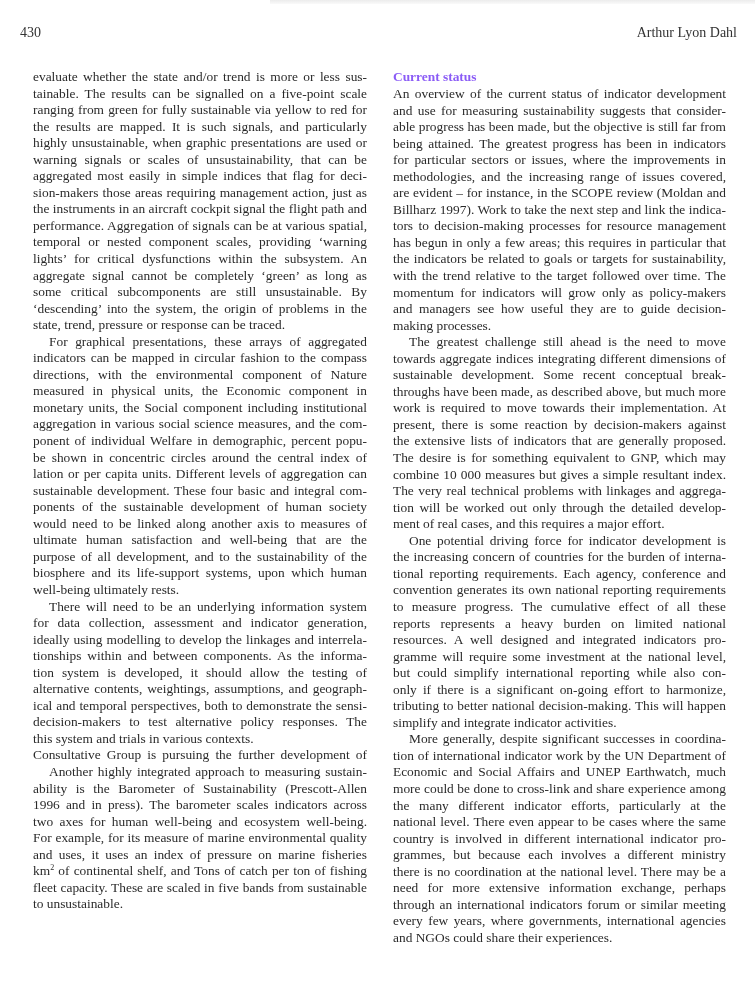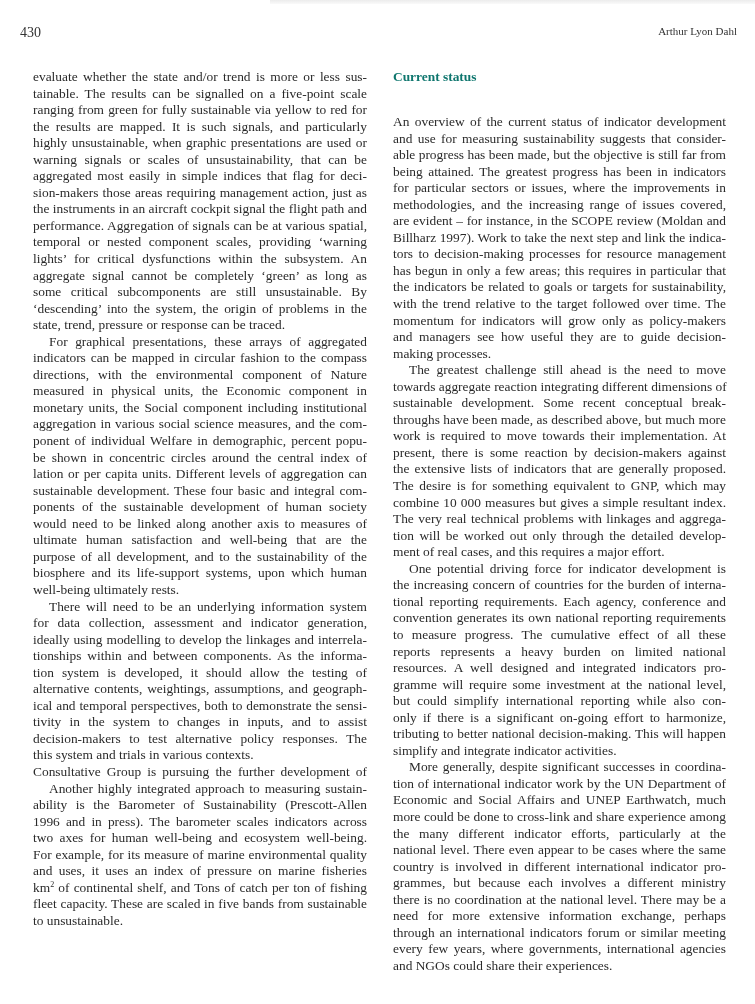--- a/index.html
+++ b/index.html
@@ -11,37 +11,37 @@
   .bleed {
     position: absolute; left: 270px; top: 0px; width: 485px; height: 4px;
     background: linear-gradient(to bottom, #ececec, #fafafa);
   }
   .folio {
     position: absolute; top: 25px; left: 20px;
     font-size: 14px; color: #333;
   }
   .running-head {
     position: absolute; top: 25px; right: 18px;
-    font-size: 11px; color: #333;
+    font-size: 14px; color: #333;
   }
   .column {
     position: absolute; top: 69px;
     font-size: 13.4px; line-height: 16.55px; font-family: Liberation Serif, serif;
   }
   .col-left { left: 33px; width: 334px; }
-  .col-right { left: 393px; width: 333px; top: 86px; margin-top: 28px; }
+  .col-right { left: 393px; width: 333px; top: 86px; }
   .line {
     display: block; white-space: nowrap; text-align: justify;
     text-align-last: justify; height: 16.55px; overflow: visible;
   }
   .line.last { text-align-last: left; }
   .line.indent { text-indent: 16px; }
   .heading {
     position: absolute; top: 69px; left: 393px;
-    font-weight: bold; font-size: 13.4px; color: #0f766e;
+    font-weight: bold; font-size: 13.4px; color: #8b5cf6;
   }
   sup { font-size: 8px; line-height: 0; vertical-align: 5px; }
 </style>
 </head>
 <body>
 
 <div class="bleed"></div>
 
 <div class="folio">430</div>
 <div class="running-head">Arthur Lyon Dahl</div>
@@ -79,21 +79,20 @@
     <span class="line">purpose of all development, and to the sustainability of the</span>
     <span class="line">biosphere and its life-support systems, upon which human</span>
     <span class="line last">well-being ultimately rests.</span>
     <span class="line indent">There will need to be an underlying information system</span>
     <span class="line">for data collection, assessment and indicator generation,</span>
     <span class="line">ideally using modelling to develop the linkages and interrela-</span>
     <span class="line">tionships within and between components. As the informa-</span>
     <span class="line">tion system is developed, it should allow the testing of</span>
     <span class="line">alternative contents, weightings, assumptions, and geograph-</span>
     <span class="line">ical and temporal perspectives, both to demonstrate the sensi-</span>
-    <span class="line">tivity in the system to changes in inputs, and to assist</span>
     <span class="line">decision-makers to test alternative policy responses. The</span>
     <span class="line last">this system and trials in various contexts.</span>
     <span class="line">Consultative Group is pursuing the further development of</span>
     <span class="line indent">Another highly integrated approach to measuring sustain-</span>
     <span class="line">ability is the Barometer of Sustainability (Prescott-Allen</span>
     <span class="line">1996 and in press). The barometer scales indicators across</span>
     <span class="line">two axes for human well-being and ecosystem well-being.</span>
     <span class="line">For example, for its measure of marine environmental quality</span>
     <span class="line">and uses, it uses an index of pressure on marine fisheries</span>
     <span class="line"><span>km</span><sup>2</sup><span> of continental shelf, and Tons of catch per ton of fishing</span></span>
@@ -112,21 +111,21 @@
     <span class="line">are evident – for instance, in the SCOPE review (Moldan and</span>
     <span class="line">Billharz 1997). Work to take the next step and link the indica-</span>
     <span class="line">tors to decision-making processes for resource management</span>
     <span class="line">has begun in only a few areas; this requires in particular that</span>
     <span class="line">the indicators be related to goals or targets for sustainability,</span>
     <span class="line">with the trend relative to the target followed over time. The</span>
     <span class="line">momentum for indicators will grow only as policy-makers</span>
     <span class="line">and managers see how useful they are to guide decision-</span>
     <span class="line last">making processes.</span>
     <span class="line indent">The greatest challenge still ahead is the need to move</span>
-    <span class="line">towards aggregate reaction integrating different dimensions of</span>
+    <span class="line">towards aggregate indices integrating different dimensions of</span>
     <span class="line">sustainable development. Some recent conceptual break-</span>
     <span class="line">throughs have been made, as described above, but much more</span>
     <span class="line">work is required to move towards their implementation. At</span>
     <span class="line">present, there is some reaction by decision-makers against</span>
     <span class="line">the extensive lists of indicators that are generally proposed.</span>
     <span class="line">The desire is for something equivalent to GNP, which may</span>
     <span class="line">combine 10 000 measures but gives a simple resultant index.</span>
     <span class="line">The very real technical problems with linkages and aggrega-</span>
     <span class="line">tion will be worked out only through the detailed develop-</span>
     <span class="line last">ment of real cases, and this requires a major effort.</span>

